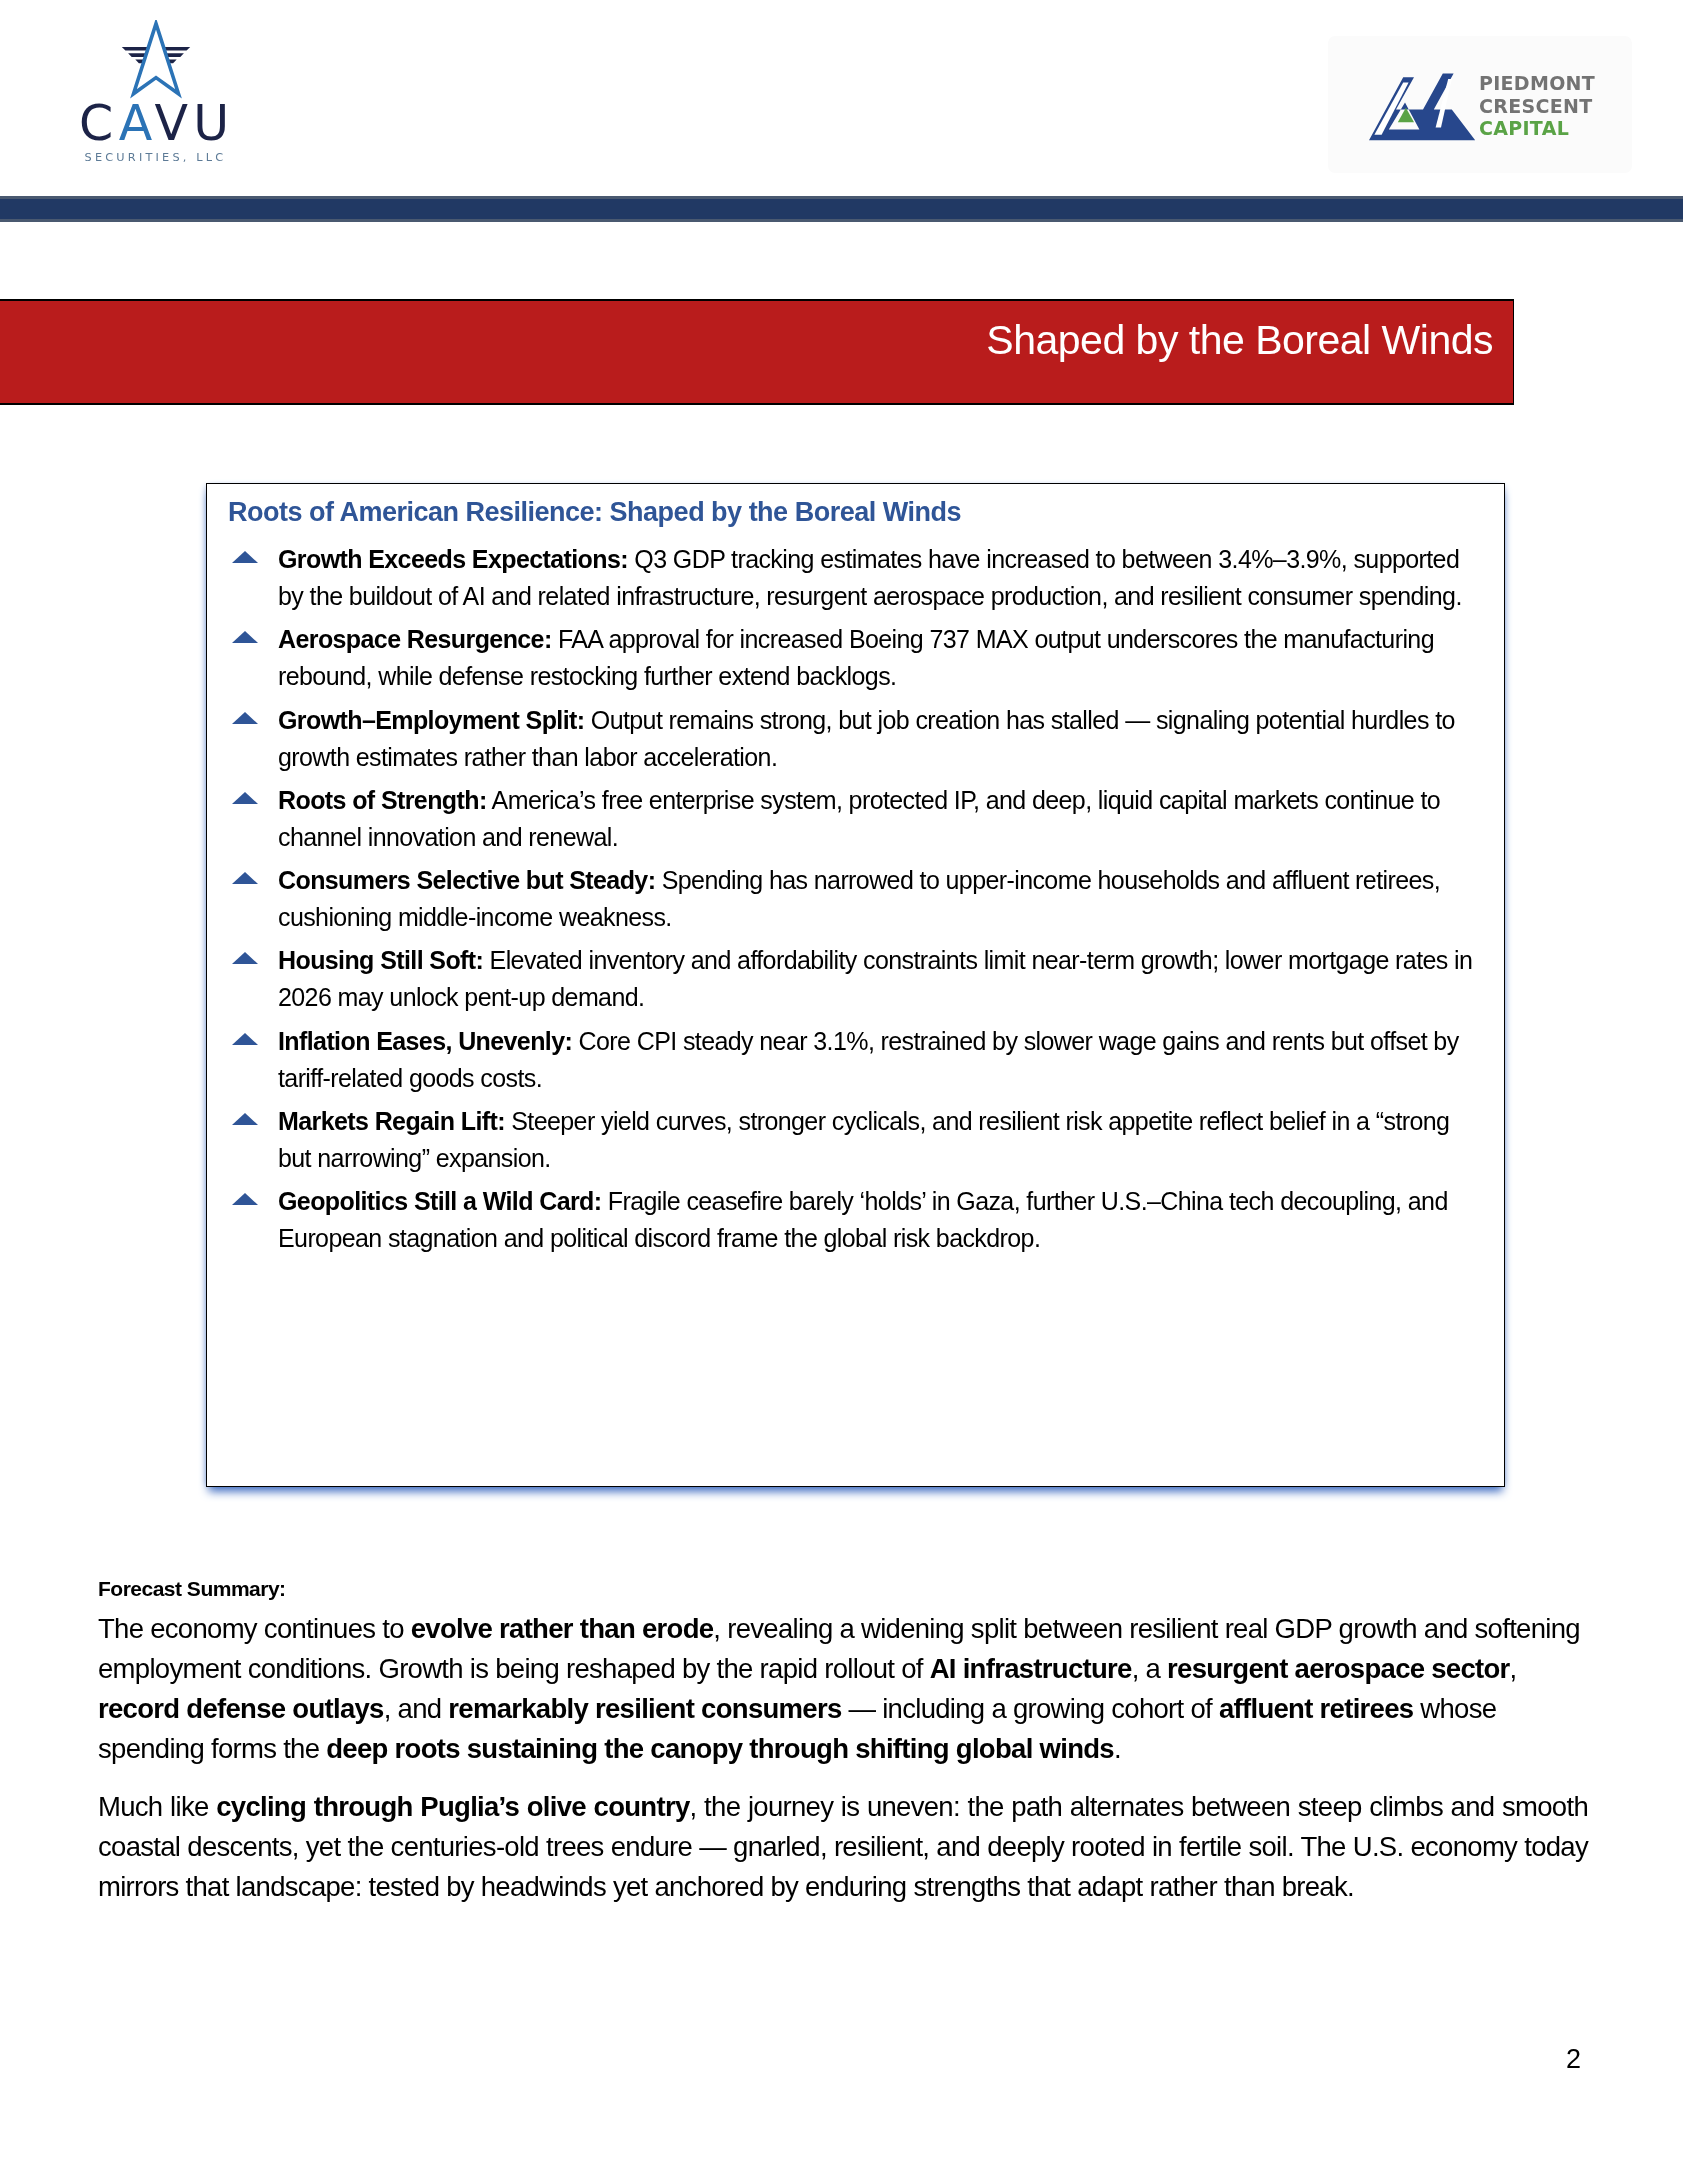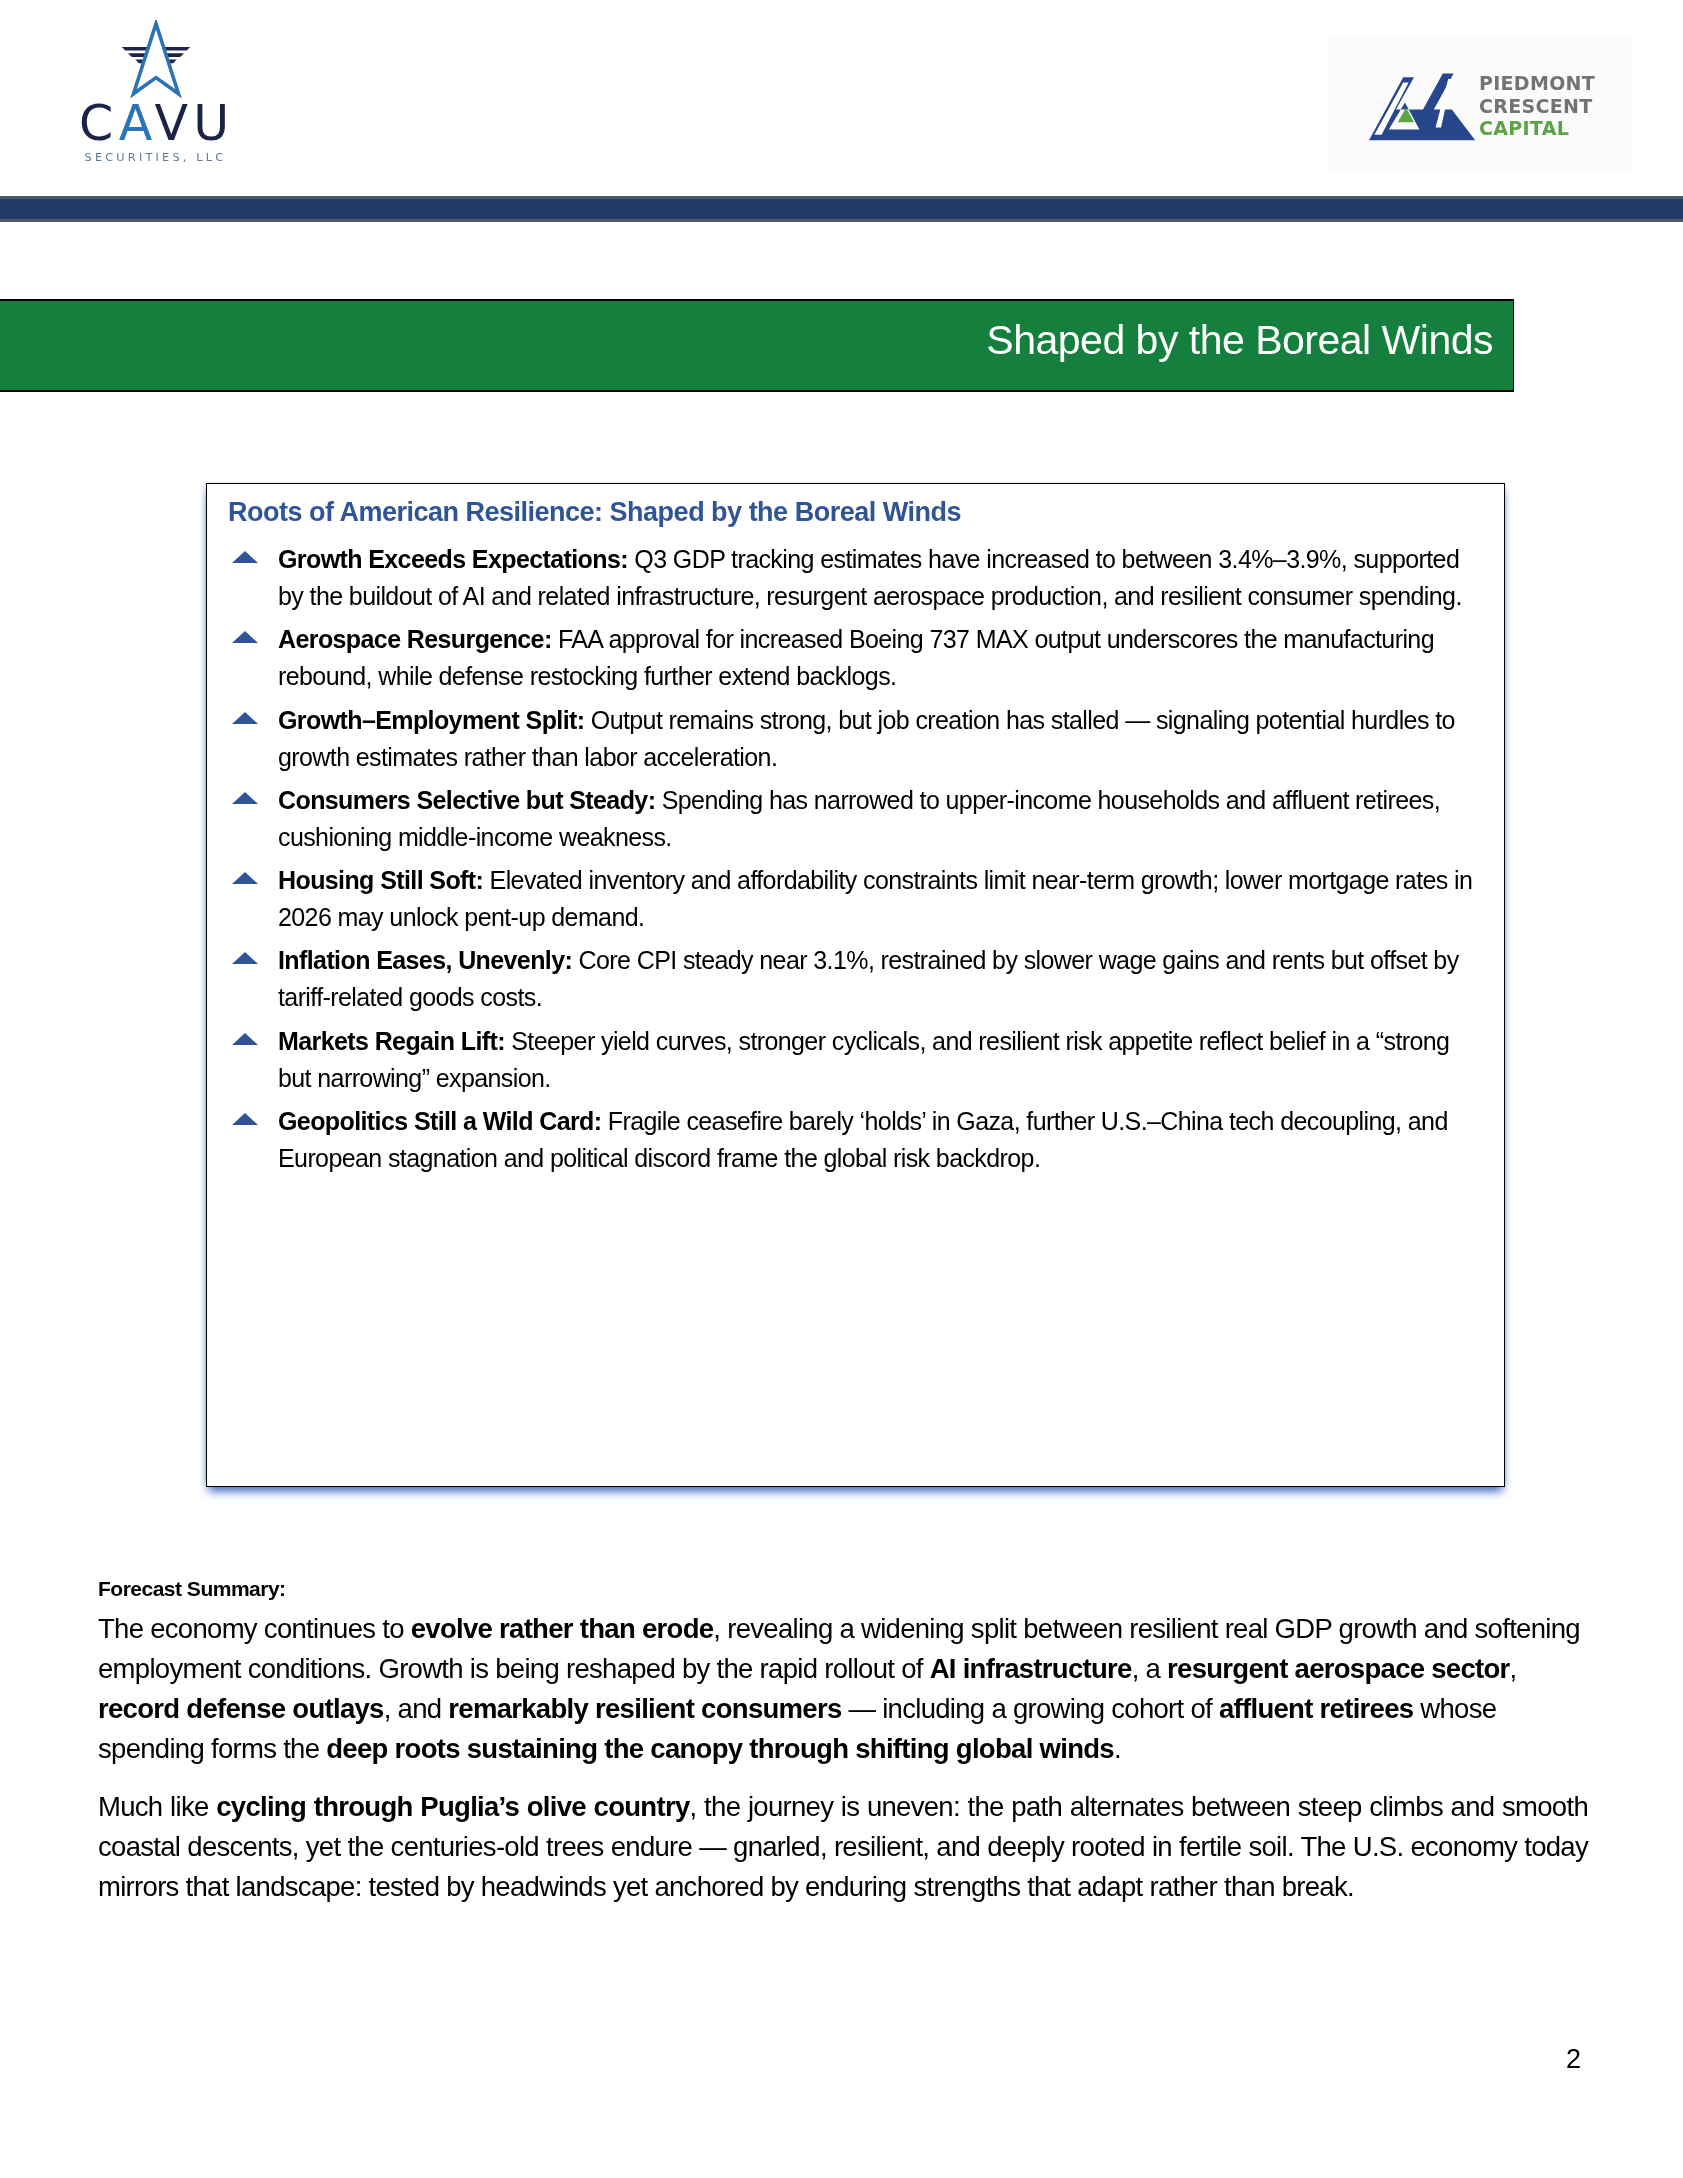--- a/index.html
+++ b/index.html
@@ -23,22 +23,22 @@
   #pc-text { position: absolute; left: 151px; top: 36px; font-family: "DejaVu Sans", sans-serif;
              font-weight: bold; font-size: 19px; line-height: 22.5px; letter-spacing: 0.3px; }
   #pc-text .l1, #pc-text .l2 { color: #737373; }
   #pc-text .l3 { color: #5aa346; }
 
   
   #header-band { left: 0; top: 196px; width: 1683px; height: 26px;
                  background: #213964; border-top: 3.6px solid #4a5970; border-bottom: 3.6px solid #4a5970; box-sizing: border-box; }
 
   
-  #title-banner { left: 0; top: 299px; width: 1514px; height: 93px;
-                  background: #15803d; border-top: 2.7px solid #000; border-bottom: 2.7px solid #000; border-right: 1.8px solid #000;
+  #title-banner { left: 0; top: 299px; width: 1514px; height: 106px;
+                  background: #b91c1c; border-top: 2.7px solid #000; border-bottom: 2.7px solid #000; border-right: 1.8px solid #000;
                   box-sizing: border-box; padding-left: 48px; }
   #banner-title { position: absolute; right: 20px; top: 16px; color: #fff; font-size: 41px;
                   font-family: "Liberation Sans", sans-serif; letter-spacing: -0.5px; }
 
   
   #highlights-box { left: 206px; top: 483px; width: 1299px; height: 1004px;
                     border: 1.8px solid #000; box-sizing: border-box; background: #fff;
                     box-shadow: 0 7.2px 9px -1.8px #3e6bc0, -2.7px 0 5.4px -1.8px #c9d6ee, 2.7px 0 5.4px -1.8px #c9d6ee; }
   #box-title { position: absolute; left: 21px; top: 12.6px; font-size: 27px; font-weight: bold;
                color: #2f5597; letter-spacing: -0.5px; white-space: nowrap; }
@@ -94,20 +94,21 @@
 <div id="title-banner" class="abs">
   <div id="banner-title">Shaped by the Boreal Winds</div>
 </div>
 
 <div id="highlights-box" class="abs">
   <div id="box-title">Roots of American Resilience: Shaped by the Boreal Winds</div>
   <ul id="bullet-list">
     <li class="bullet"><span class="tri"></span><b>Growth Exceeds Expectations:</b><span> Q3 GDP tracking estimates have increased to between  3.4%–3.9%, supported by the buildout of AI and related infrastructure, resurgent aerospace production, and resilient consumer spending.</span></li>
     <li class="bullet"><span class="tri"></span><b>Aerospace Resurgence:</b><span> FAA approval for increased Boeing 737 MAX output underscores the manufacturing rebound, while defense restocking further extend backlogs.</span></li>
     <li class="bullet"><span class="tri"></span><b>Growth–Employment Split:</b><span> Output remains strong, but job creation has stalled — signaling potential hurdles to growth estimates rather than labor acceleration.</span></li>
+    <li class="bullet"><span class="tri"></span><b>Roots of Strength:</b><span> America’s free enterprise system, protected IP, and deep, liquid capital markets continue to channel innovation and renewal.</span></li>
     <li class="bullet"><span class="tri"></span><b>Consumers Selective but Steady:</b><span> Spending has narrowed to upper-income households and affluent retirees, cushioning middle-income weakness.</span></li>
     <li class="bullet"><span class="tri"></span><b>Housing Still Soft:</b><span> Elevated inventory and affordability constraints limit near-term growth; lower mortgage rates in 2026 may unlock pent-up demand.</span></li>
     <li class="bullet"><span class="tri"></span><b>Inflation Eases, Unevenly:</b><span> Core CPI steady near 3.1%, restrained by slower wage gains and rents but offset by tariff-related goods costs.</span></li>
     <li class="bullet"><span class="tri"></span><b>Markets Regain Lift:</b><span> Steeper yield curves, stronger cyclicals, and resilient risk appetite reflect belief in a “strong but narrowing” expansion.</span></li>
     <li class="bullet"><span class="tri"></span><b>Geopolitics Still a Wild Card:</b><span> Fragile ceasefire barely ‘holds’ in Gaza, further U.S.–China tech decoupling, and European stagnation and political discord frame the global risk backdrop.</span></li>
   </ul>
 </div>
 
 <div id="forecast" class="abs">
   <div id="forecast-heading">Forecast Summary:</div>

